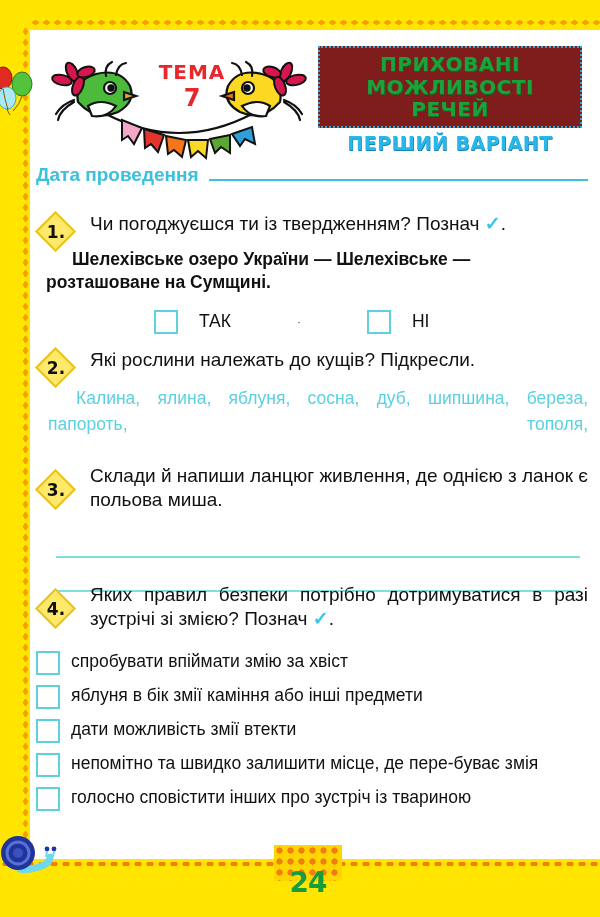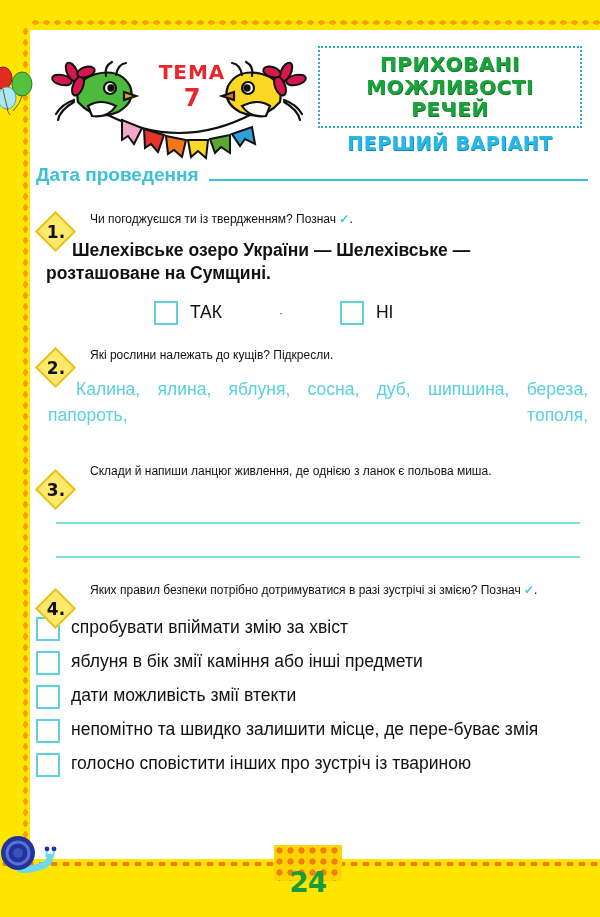--- a/index.html
+++ b/index.html
@@ -135,21 +135,21 @@
     font-size: 24px;
     font-family: "DejaVu Sans", sans-serif;
   }
 
   .title-box {
     position: absolute;
     right: 6px;
     top: 10px;
     width: 264px;
     height: 82px;
-    background: #ffffff;
+    background: #7f1d1d;
     border: 2px dotted #2aa9d6;
     display: flex;
     align-items: center;
     justify-content: center;
   }
   .title-text {
     color: #19a33a;
     font-weight: bold;
     font-size: 20px;
     line-height: 1.12;
@@ -221,21 +221,21 @@
     align-items: center;
     justify-content: center;
     font-size: 17px;
     font-weight: bold;
     color: #111;
     font-family: "DejaVu Sans", sans-serif;
   }
 
   .q-text {
     margin-left: 54px;
-    font-size: 12px;
+    font-size: 19px;
     color: #111;
     line-height: 1.28;
   }
   .q-text.justify { text-align: justify; }
 
   .check-mark { color: #35c6e8; font-weight: bold; }
 
   .statement {
     margin-left: 10px;
     margin-top: 12px;
@@ -245,20 +245,21 @@
     line-height: 1.3;
     text-indent: 26px;
   }
 
   
   .yesno {
     display: flex;
     align-items: center;
     margin-top: 16px;
     margin-left: 118px;
+    gap: 9px;
   }
   .yesno .gap { width: 118px; text-align: center; color: #555; font-size: 13px; }
   .box {
     width: 24px;
     height: 24px;
     border: 2px solid #5fd0e0;
     background: #fff;
     flex: none;
   }
   .yesno .lbl {

